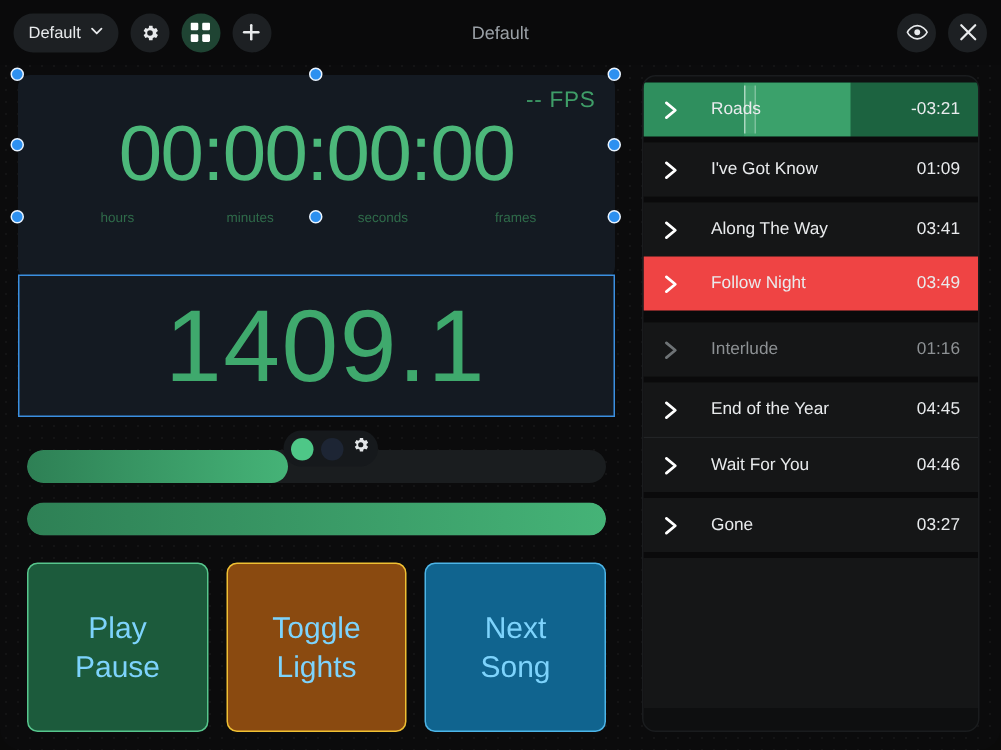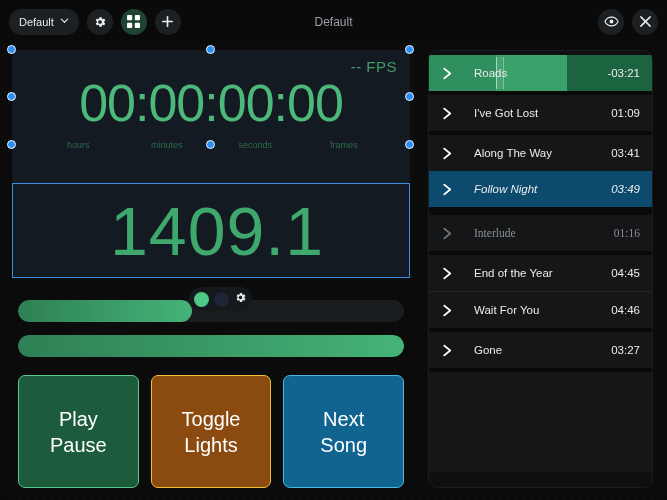--- a/index.html
+++ b/index.html
@@ -231,21 +231,21 @@
     display: flex;
     gap: 12px;
   }
   .abtn {
     flex: 1;
     border-radius: 7px;
     display: flex;
     flex-direction: column;
     align-items: center;
     justify-content: center;
-    color: #ffffff;
+    color: #7dd3fc;
     font-size: 20px;
     line-height: 26px;
     cursor: pointer;
     user-select: none;
     text-align: center;
   }
   .abtn-play   { background: #1c5b3c; border: 1px solid #57c68d; }
   .abtn-lights { background: #8a4a10; border: 1px solid #f0c033; }
   .abtn-next   { background: #10648f; border: 1px solid #4db5e8; }
 
@@ -289,21 +289,21 @@
     z-index: 3;
   }
   .track .ttime {
     position: absolute;
     right: 12px;
     color: #e9ebed;
     font-size: 11.5px;
     z-index: 3;
   }
 
-  .track.dim .tname, .track.dim .ttime { color: #8d9194; font-family: Liberation Serif, serif; }
+  .track.dim .tname, .track.dim .ttime { color: #8d9194; }
   .track.dim .chev svg polyline { stroke: #6e7376; }
 
   .track.playing { background: #1c6340; }
   .track.playing .seg-progress {
     position: absolute;
     left: 0; top: 0; bottom: 0;
     background: #2f8f5e;
     z-index: 1;
   }
   .track.playing .seg-mid {
@@ -315,21 +315,21 @@
   .track.playing .cursor {
     position: absolute;
     top: 2px; bottom: 2px;
     width: 8px;
     border-left: 1px solid rgba(255,255,255,0.55);
     border-right: 1px solid rgba(255,255,255,0.30);
     background: rgba(255,255,255,0.06);
     z-index: 2;
   }
 
-  .track.selected { background: #0c4a6e; font-style: italic; }
+  .track.selected { background: #ef4444; }
 
   .pl-spacer { background: #151617; }
 </style>
 </head>
 <body>
 
 <div id="app">
 
   <div class="topbar">
 
@@ -478,21 +478,21 @@
     </div>
 
     <div class="track-gap"></div>
 
     <div class="track">
       <span class="chev">
         <svg width="11" height="13" viewBox="0 0 10 12">
             <polyline points="2,1.5 7.5,6 2,10.5" fill="none" stroke="#ffffff" stroke-width="1.7" stroke-linecap="round" stroke-linejoin="round"></polyline>
           </svg>
       </span>
-      <span class="tname">I've Got Lost</span>
+      <span class="tname">I've Got Know</span>
       <span class="ttime">01:09</span>
     </div>
 
     <div class="track-gap"></div>
 
     <div class="track">
       <span class="chev">
         <svg width="11" height="13" viewBox="0 0 10 12">
             <polyline points="2,1.5 7.5,6 2,10.5" fill="none" stroke="#ffffff" stroke-width="1.7" stroke-linecap="round" stroke-linejoin="round"></polyline>
           </svg>

